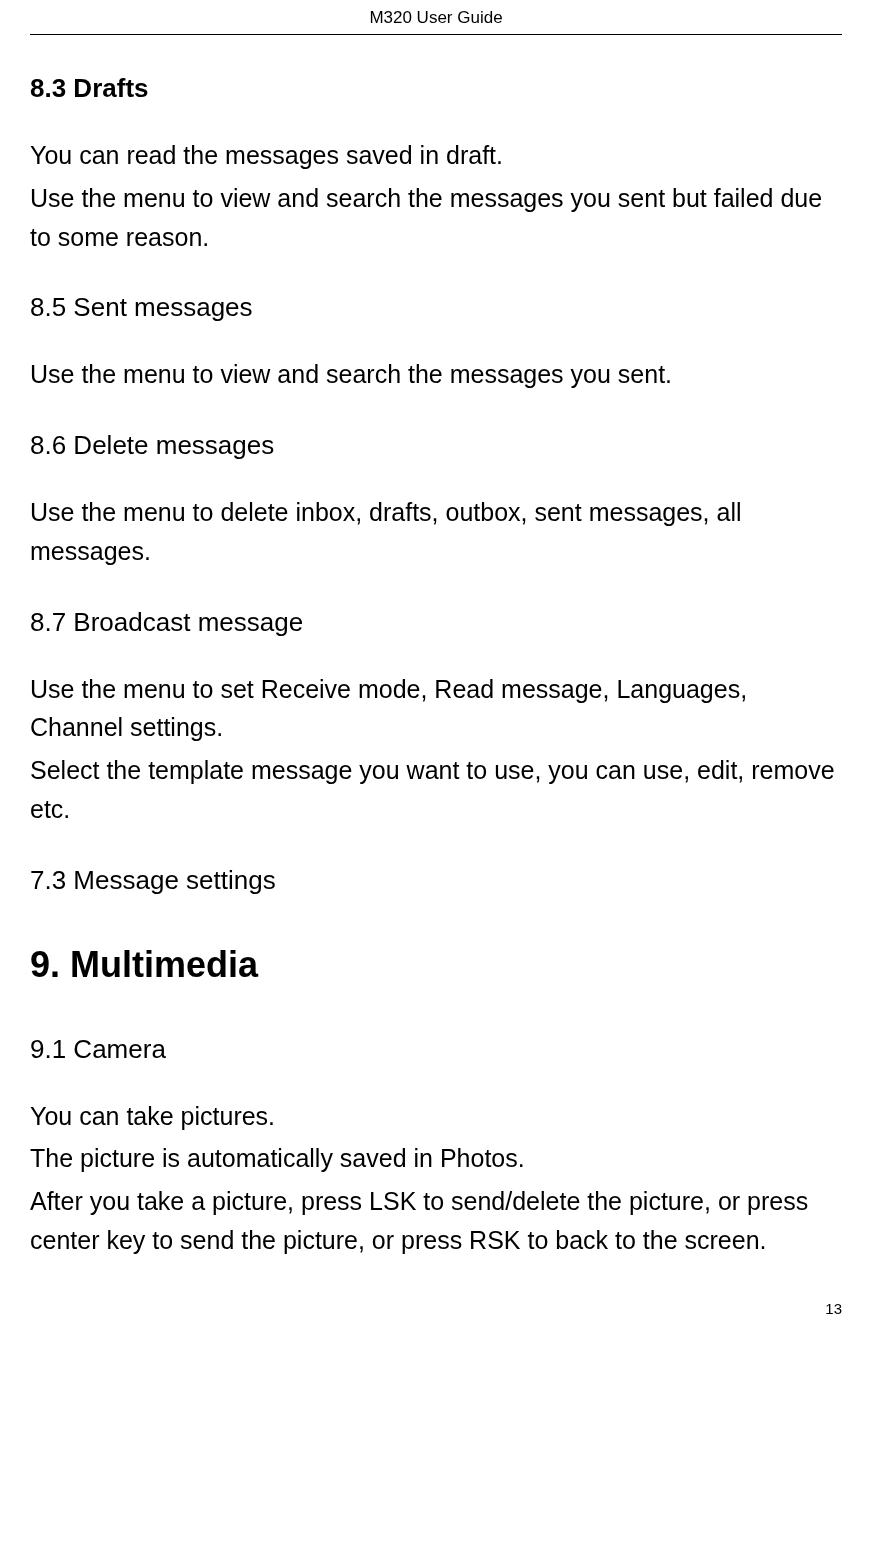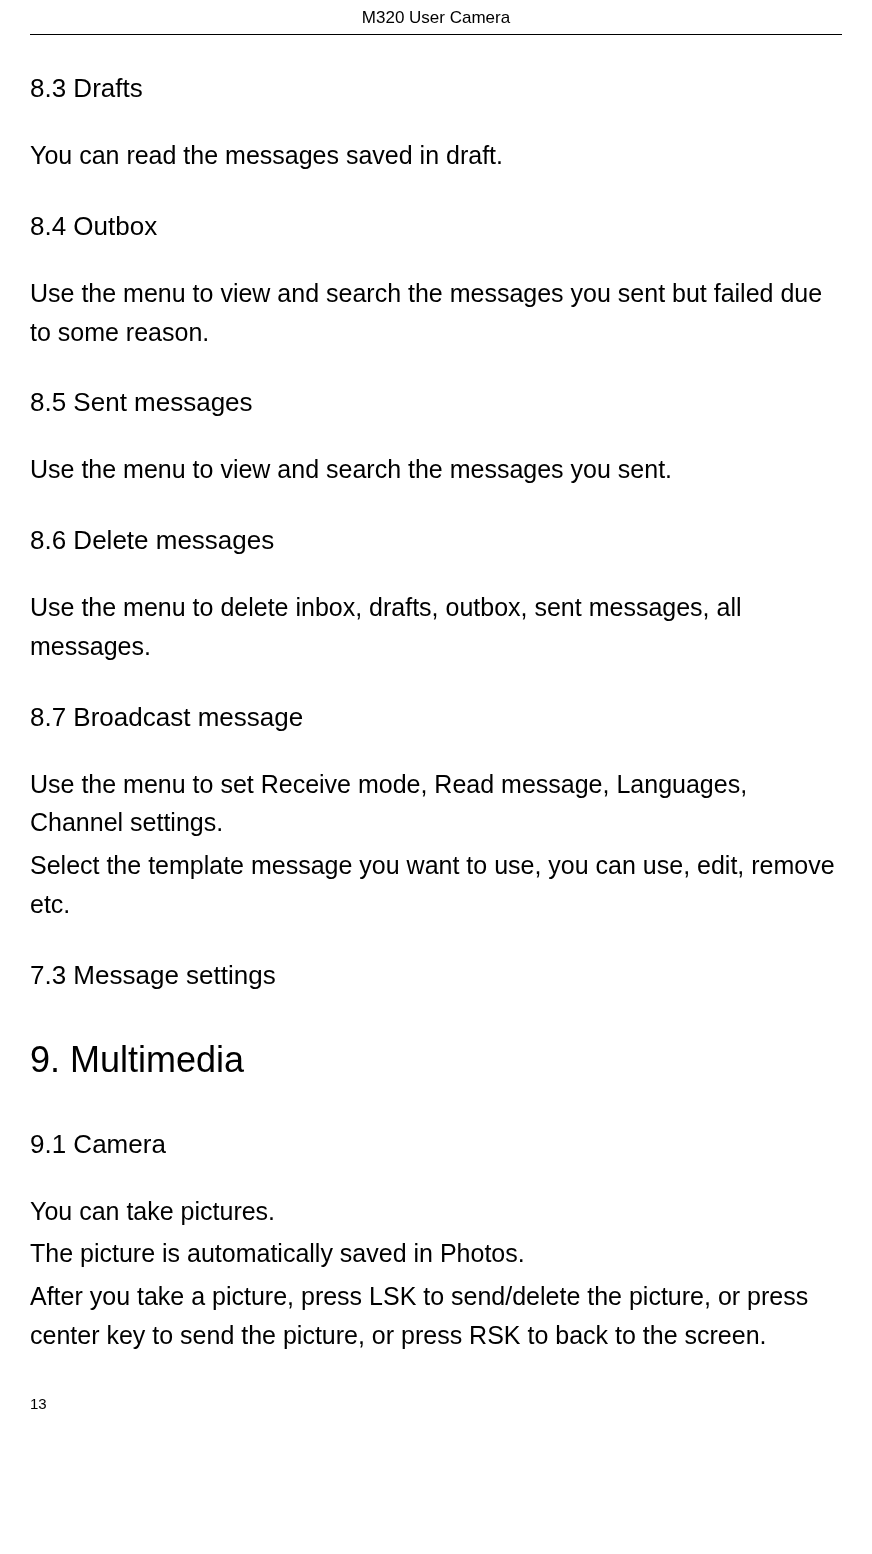--- a/index.html
+++ b/index.html
@@ -31,46 +31,46 @@
       margin-top: 36px;
       margin-bottom: 32px;
     }
     .body-text {
       font-size: 25px;
       line-height: 1.55;
       margin-bottom: 4px;
     }
     .chapter-heading {
       font-size: 36px;
-      font-weight: normal;
+      font-weight: bold;
       margin-top: 48px;
       margin-bottom: 48px;
     }
     .page-number {
-      text-align: left;
+      text-align: right;
       font-size: 15px;
       margin-top: 40px;
     }
     .first-section {
       margin-top: 12px;
+      font-weight: bold;
     }
   </style>
 </head>
 <body>
 
 <div class="page">
 
   <div class="header">
-    <span>M320 User Camera</span>
+    <span>M320 User Guide</span>
   </div>
 
   <h2 class="section-heading first-section">8.3 Drafts</h2>
   <p class="body-text">You can read the messages saved in draft.</p>
 
-  <h2 class="section-heading">8.4 Outbox</h2>
   <p class="body-text">Use the menu to view and search the messages you sent but failed due to some reason.</p>
 
   <h2 class="section-heading">8.5 Sent messages</h2>
   <p class="body-text">Use the menu to view and search the messages you sent.</p>
 
   <h2 class="section-heading">8.6 Delete messages</h2>
   <p class="body-text">Use the menu to delete inbox, drafts, outbox, sent messages, all messages.</p>
 
   <h2 class="section-heading">8.7 Broadcast message</h2>
   <p class="body-text">Use the menu to set Receive mode, Read message, Languages, Channel settings.</p>

